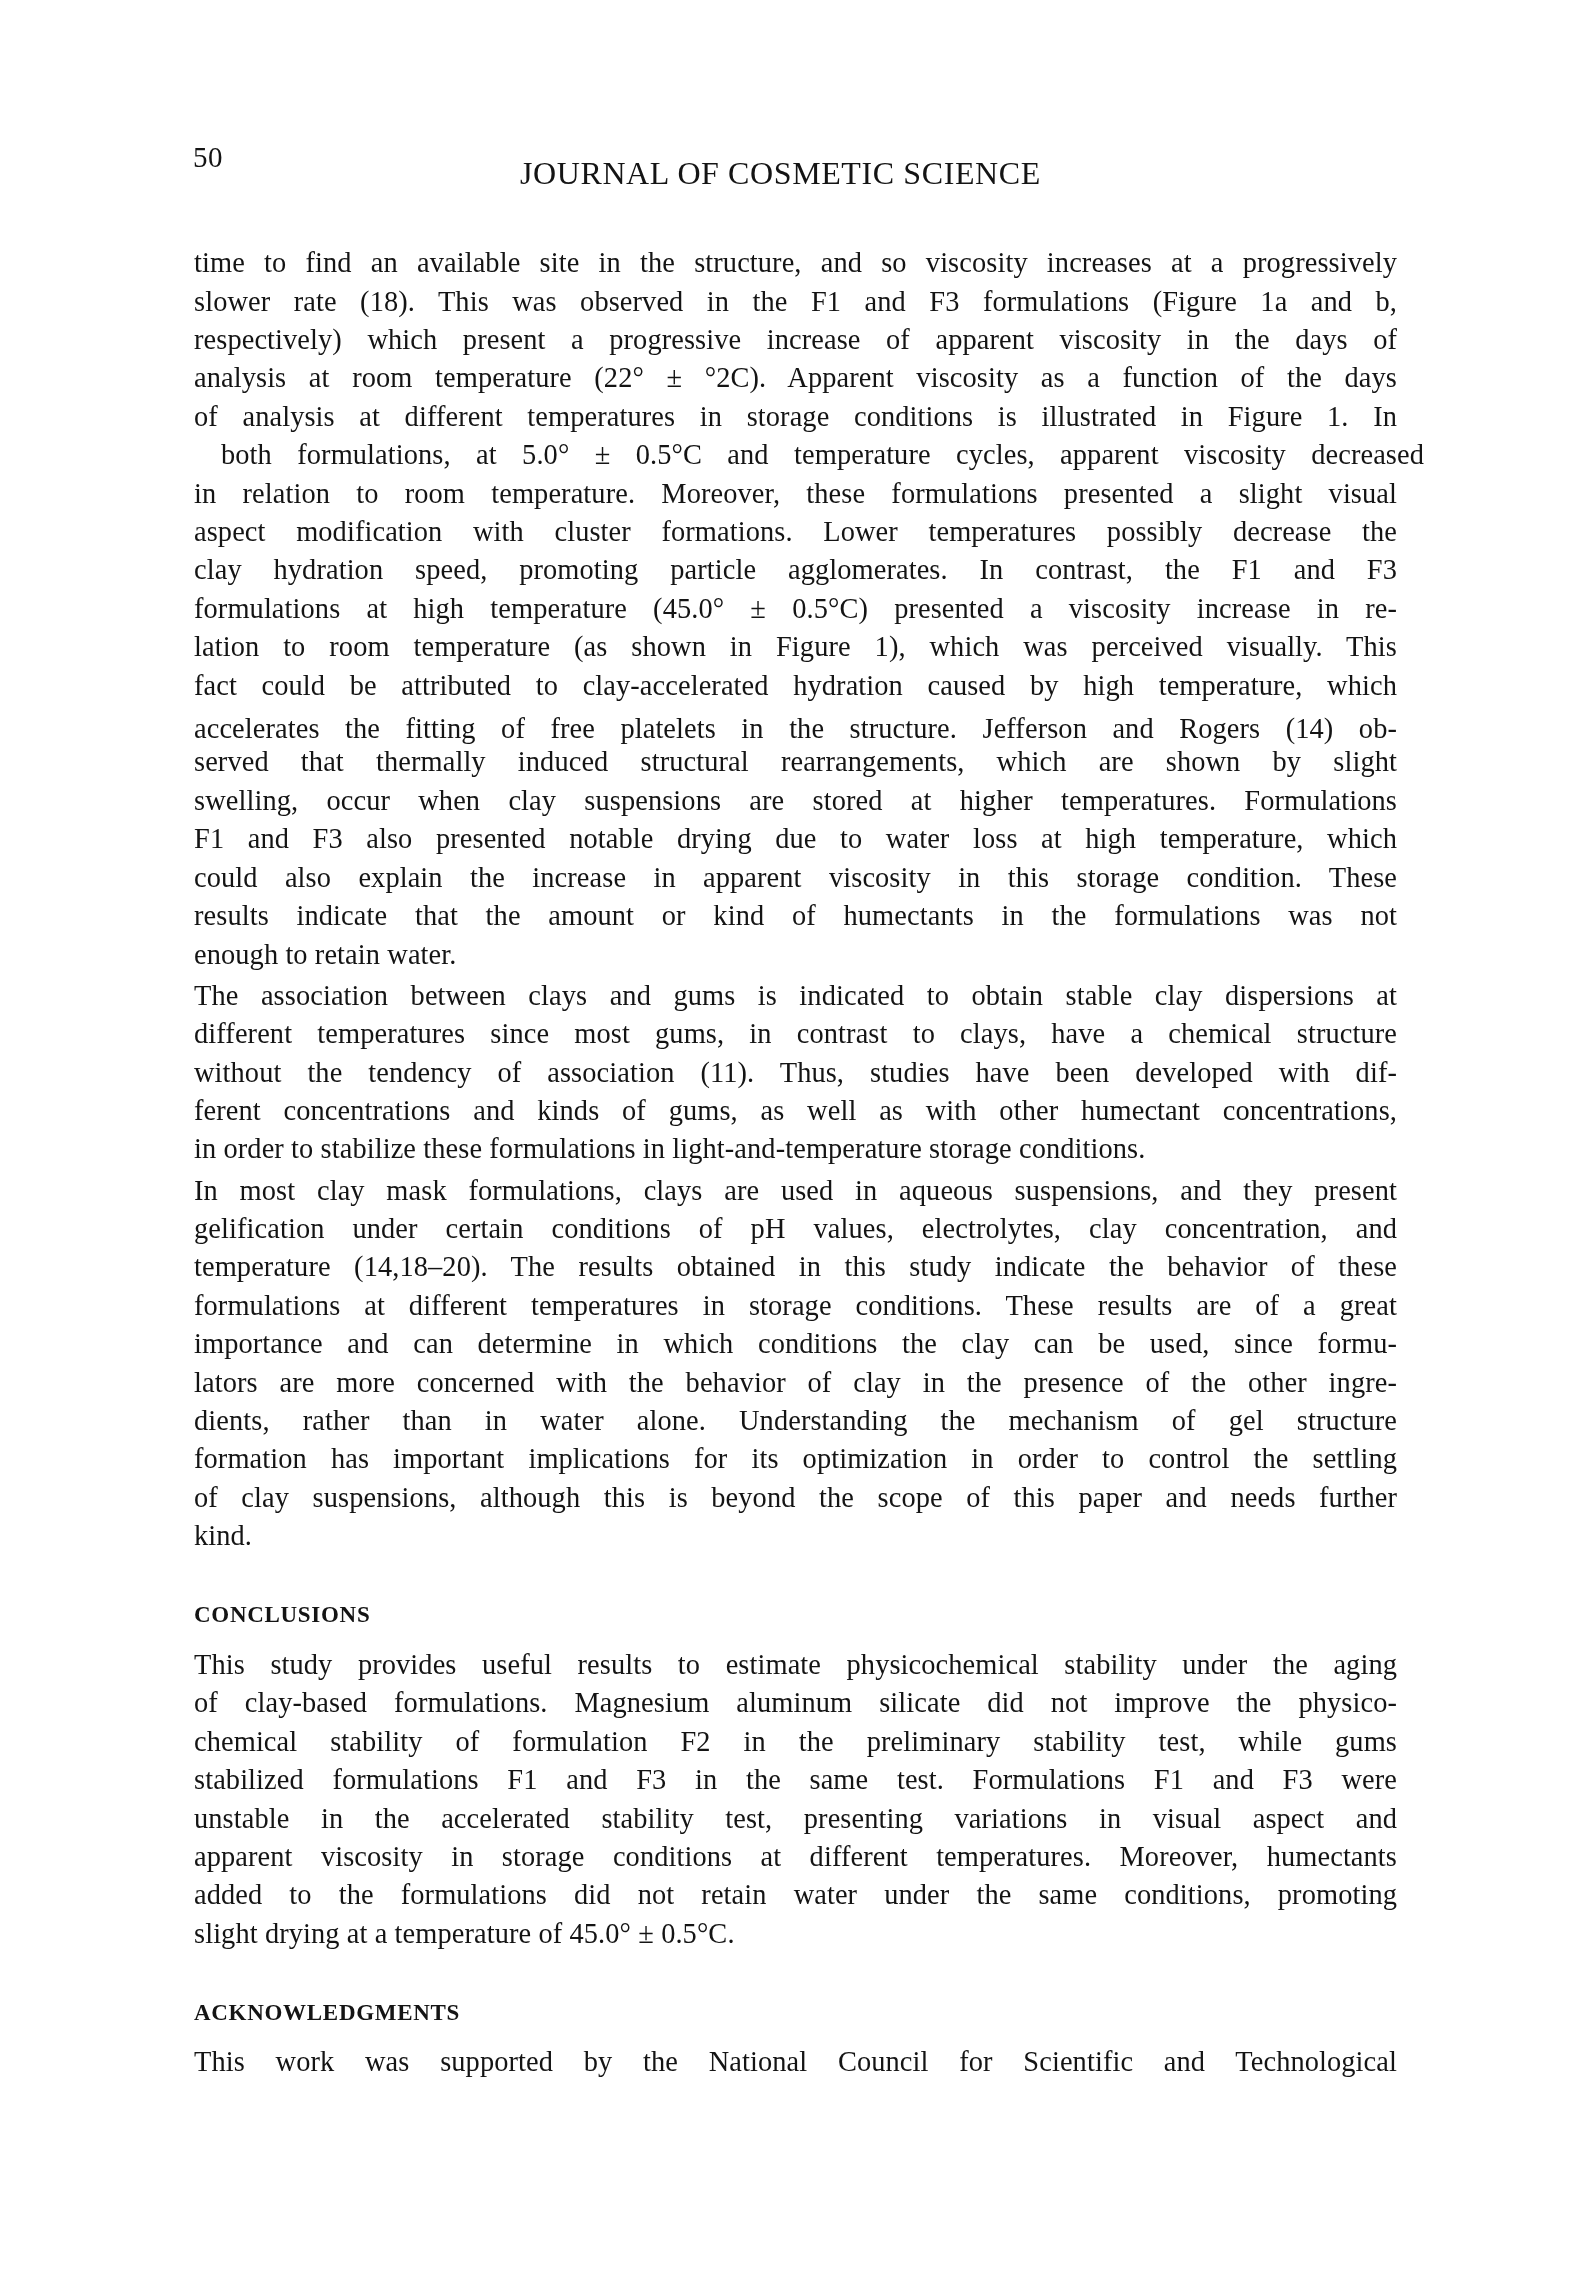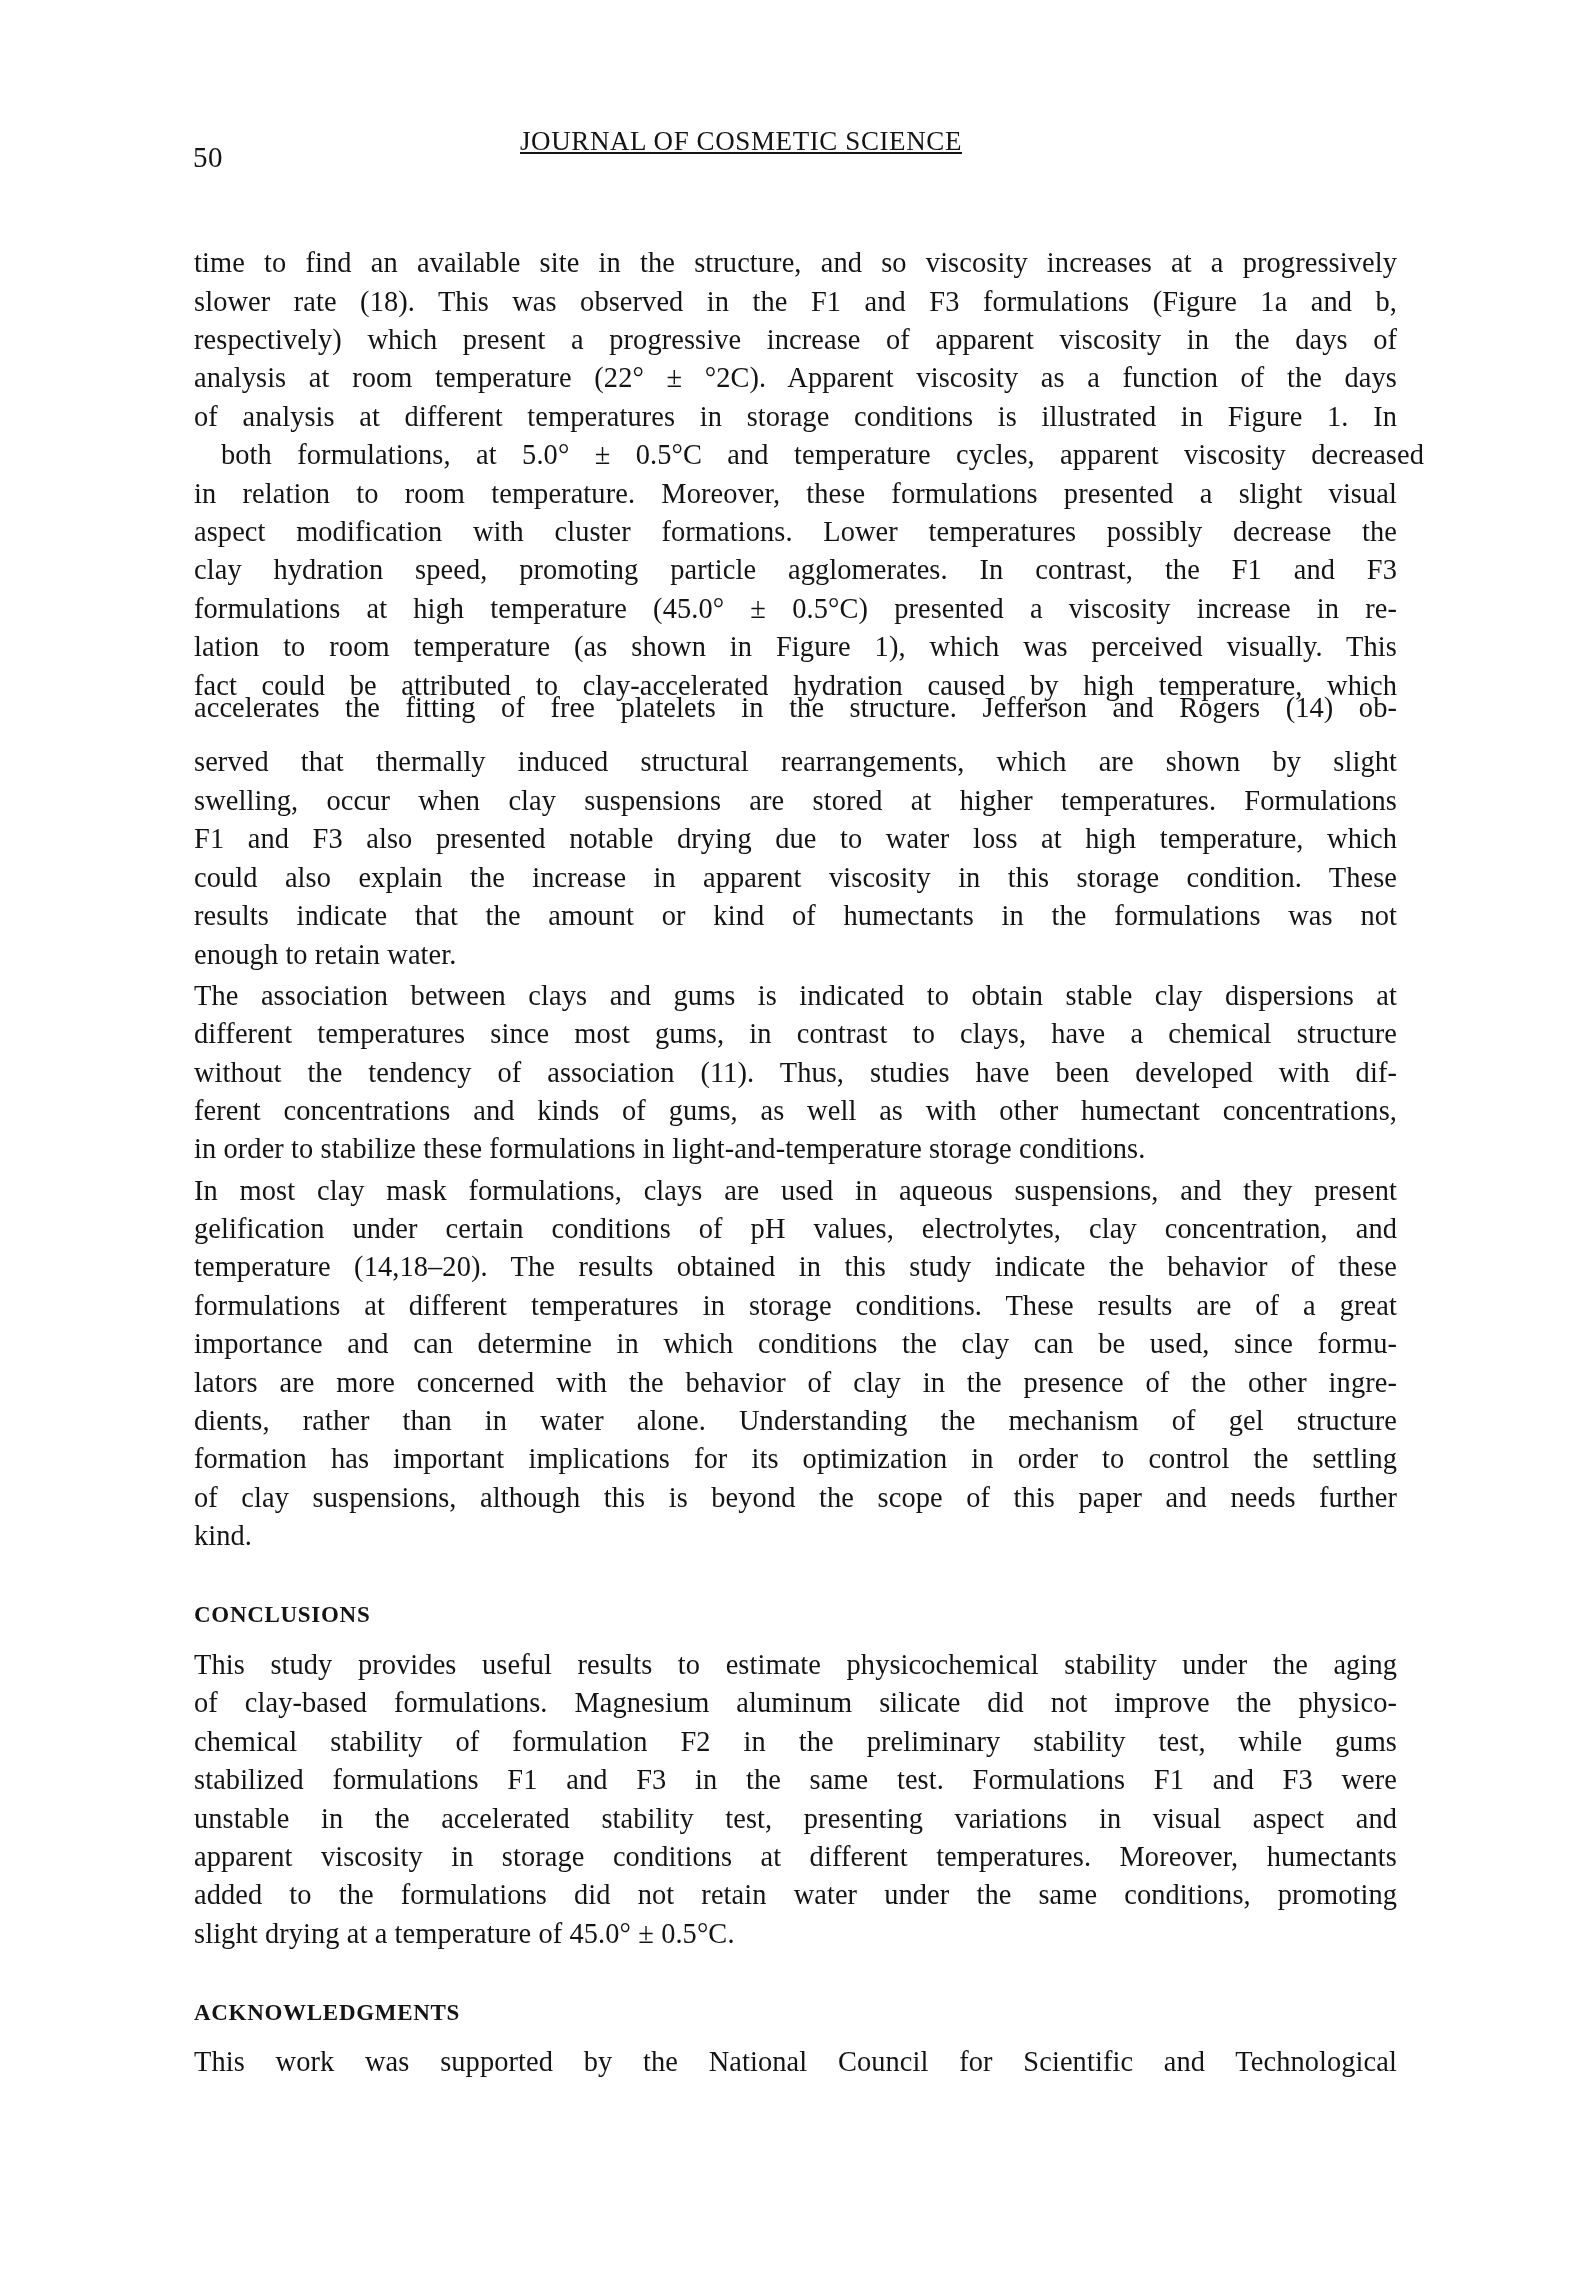--- a/index.html
+++ b/index.html
@@ -20,26 +20,25 @@
       left: 193px;
       top: 140px;
       font-size: 29px;
       line-height: 34px;
       letter-spacing: 0.5px;
     }
     .running-head {
       position: absolute;
       left: 520px;
       width: 552px;
-      top: 124px;
-      font-size: 27px;
+      top: 156px;
+      font-size: 32px;
       line-height: 34px;
       letter-spacing: 0.6px;
       white-space: nowrap;
-      text-decoration: underline;
     }
     .column {
       position: absolute;
       left: 194px;
       width: 1203px;
       top: 0;
     }
     .line {
       position: absolute;
       left: 0;
@@ -80,21 +79,21 @@
           <div class="line" style="top: 322px;">respectively) which present a progressive increase of apparent viscosity in the days of</div>
           <div class="line" style="top: 360px;">analysis at room temperature (22° ± °2C). Apparent viscosity as a function of the days</div>
           <div class="line" style="top: 399px;">of analysis at different temperatures in storage conditions is illustrated in Figure 1. In</div>
           <div class="line" style="top: 437px; margin-left: 27px;">both formulations, at 5.0° ± 0.5°C and temperature cycles, apparent viscosity decreased</div>
           <div class="line" style="top: 476px;">in relation to room temperature. Moreover, these formulations presented a slight visual</div>
           <div class="line" style="top: 514px;">aspect modification with cluster formations. Lower temperatures possibly decrease the</div>
           <div class="line" style="top: 552px;">clay hydration speed, promoting particle agglomerates. In contrast, the F1 and F3</div>
           <div class="line" style="top: 591px;">formulations at high temperature (45.0° ± 0.5°C) presented a viscosity increase in re-</div>
           <div class="line" style="top: 629px;">lation to room temperature (as shown in Figure 1), which was perceived visually. This</div>
           <div class="line" style="top: 668px;">fact could be attributed to clay-accelerated hydration caused by high temperature, which</div>
-          <div class="line" style="top: 690px;">accelerates the fitting of free platelets in the structure. Jefferson and Rogers (14) ob-</div>
+          <div class="line" style="top: 711px;">accelerates the fitting of free platelets in the structure. Jefferson and Rogers (14) ob-</div>
           <div class="line" style="top: 744px;">served that thermally induced structural rearrangements, which are shown by slight</div>
           <div class="line" style="top: 783px;">swelling, occur when clay suspensions are stored at higher temperatures. Formulations</div>
           <div class="line" style="top: 821px;">F1 and F3 also presented notable drying due to water loss at high temperature, which</div>
           <div class="line" style="top: 860px;">could also explain the increase in apparent viscosity in this storage condition. These</div>
           <div class="line" style="top: 898px;">results indicate that the amount or kind of humectants in the formulations was not</div>
           <div class="line last" style="top: 937px;">enough to retain water.</div>
         </div>
         <div>
           <div class="line" style="top: 978px;">The association between clays and gums is indicated to obtain stable clay dispersions at</div>
           <div class="line" style="top: 1016px;">different temperatures since most gums, in contrast to clays, have a chemical structure</div>

